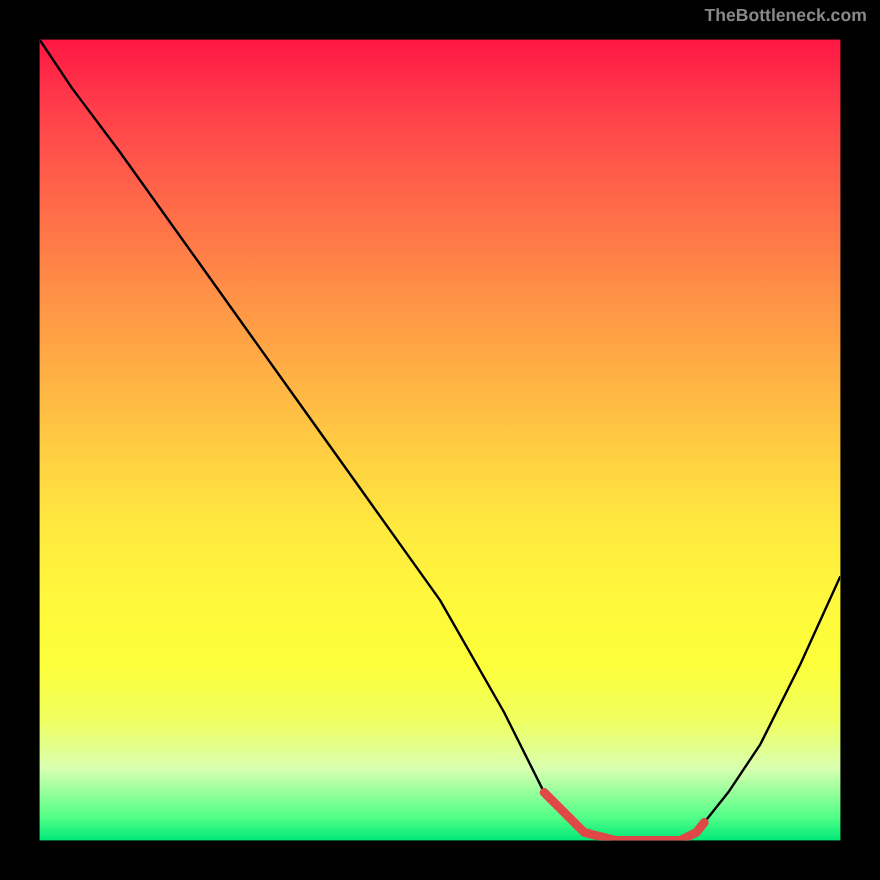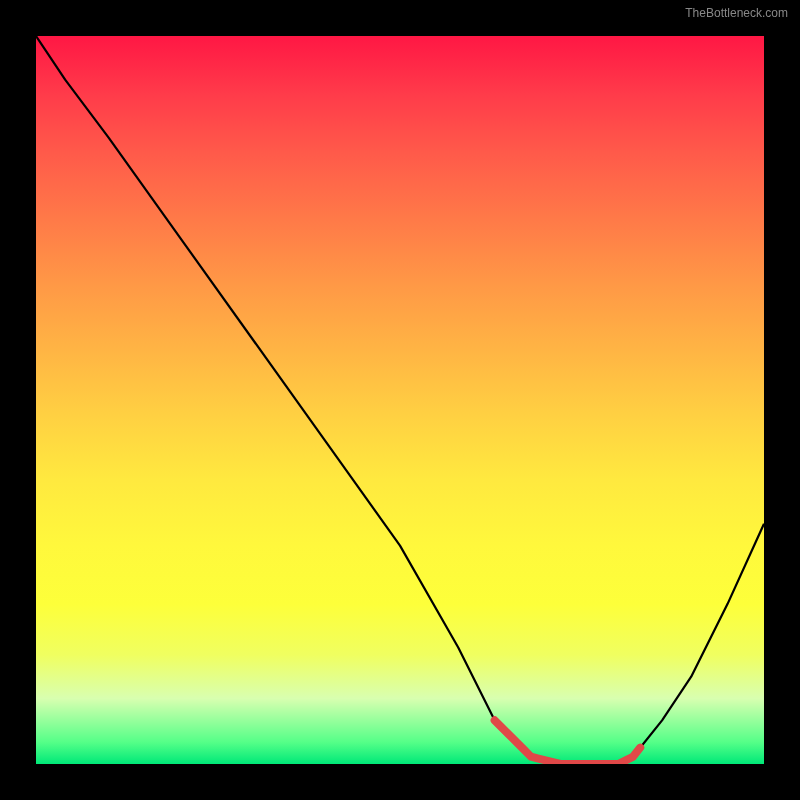--- a/index.html
+++ b/index.html
@@ -9,22 +9,22 @@
     background: #000;
     position: relative;
     font-family: Arial, sans-serif;
     overflow: hidden;
   }
   .watermark {
     position: absolute;
     top: 6px;
     right: 12px;
     color: #888;
-    font-size: 12px;
-    font-weight: normal;
+    font-size: 16px;
+    font-weight: bold;
     z-index: 10;
   }
   .plot-area {
     position: absolute;
     left: 36px;
     top: 36px;
     width: 728px;
     height: 728px;
   }
   .gradient-bg {

